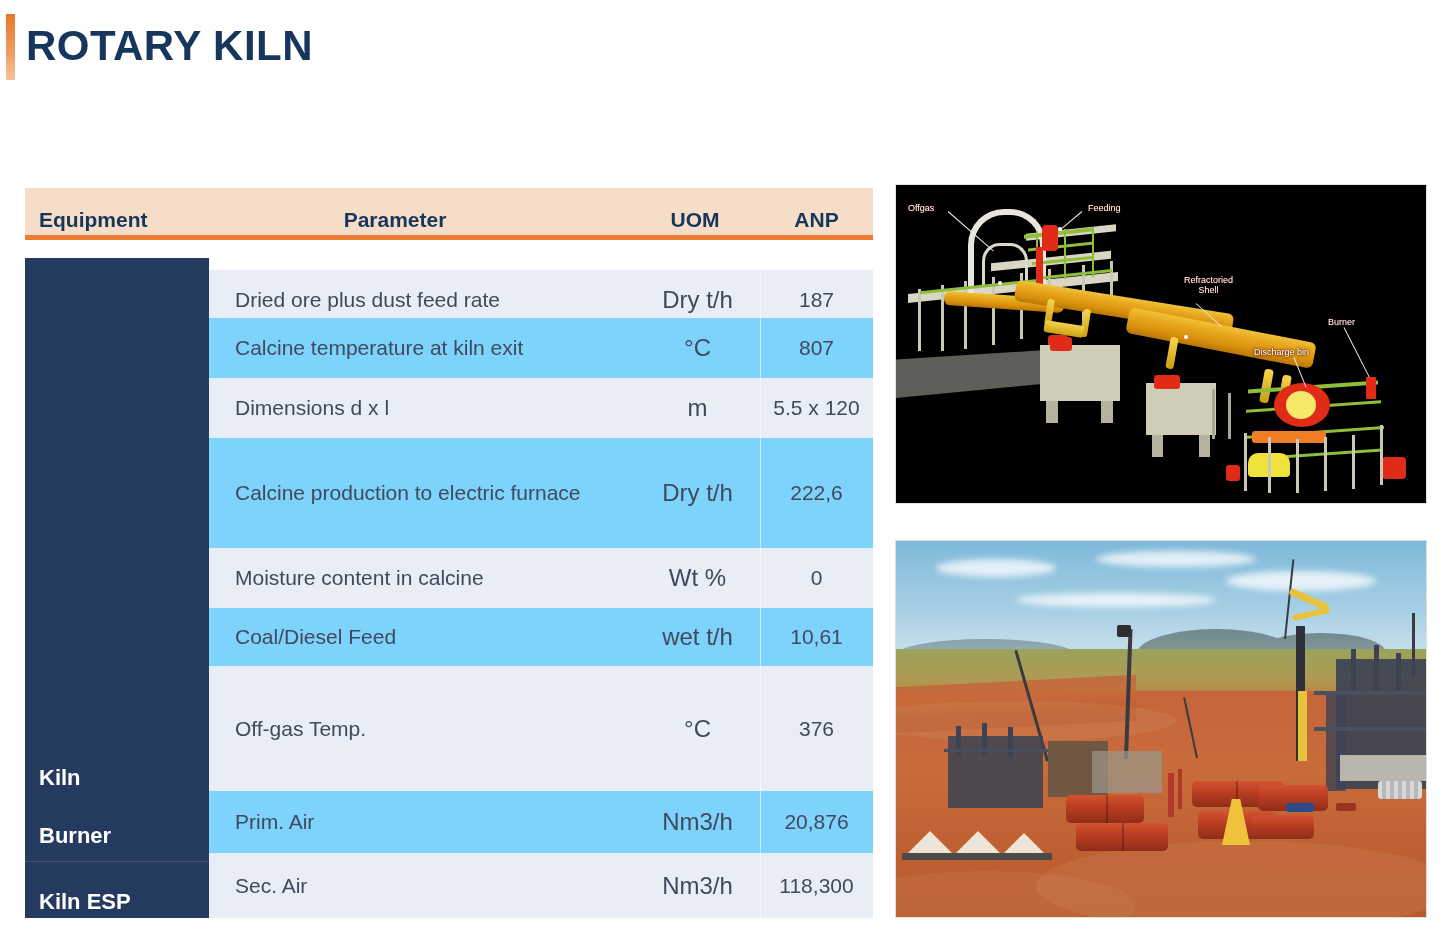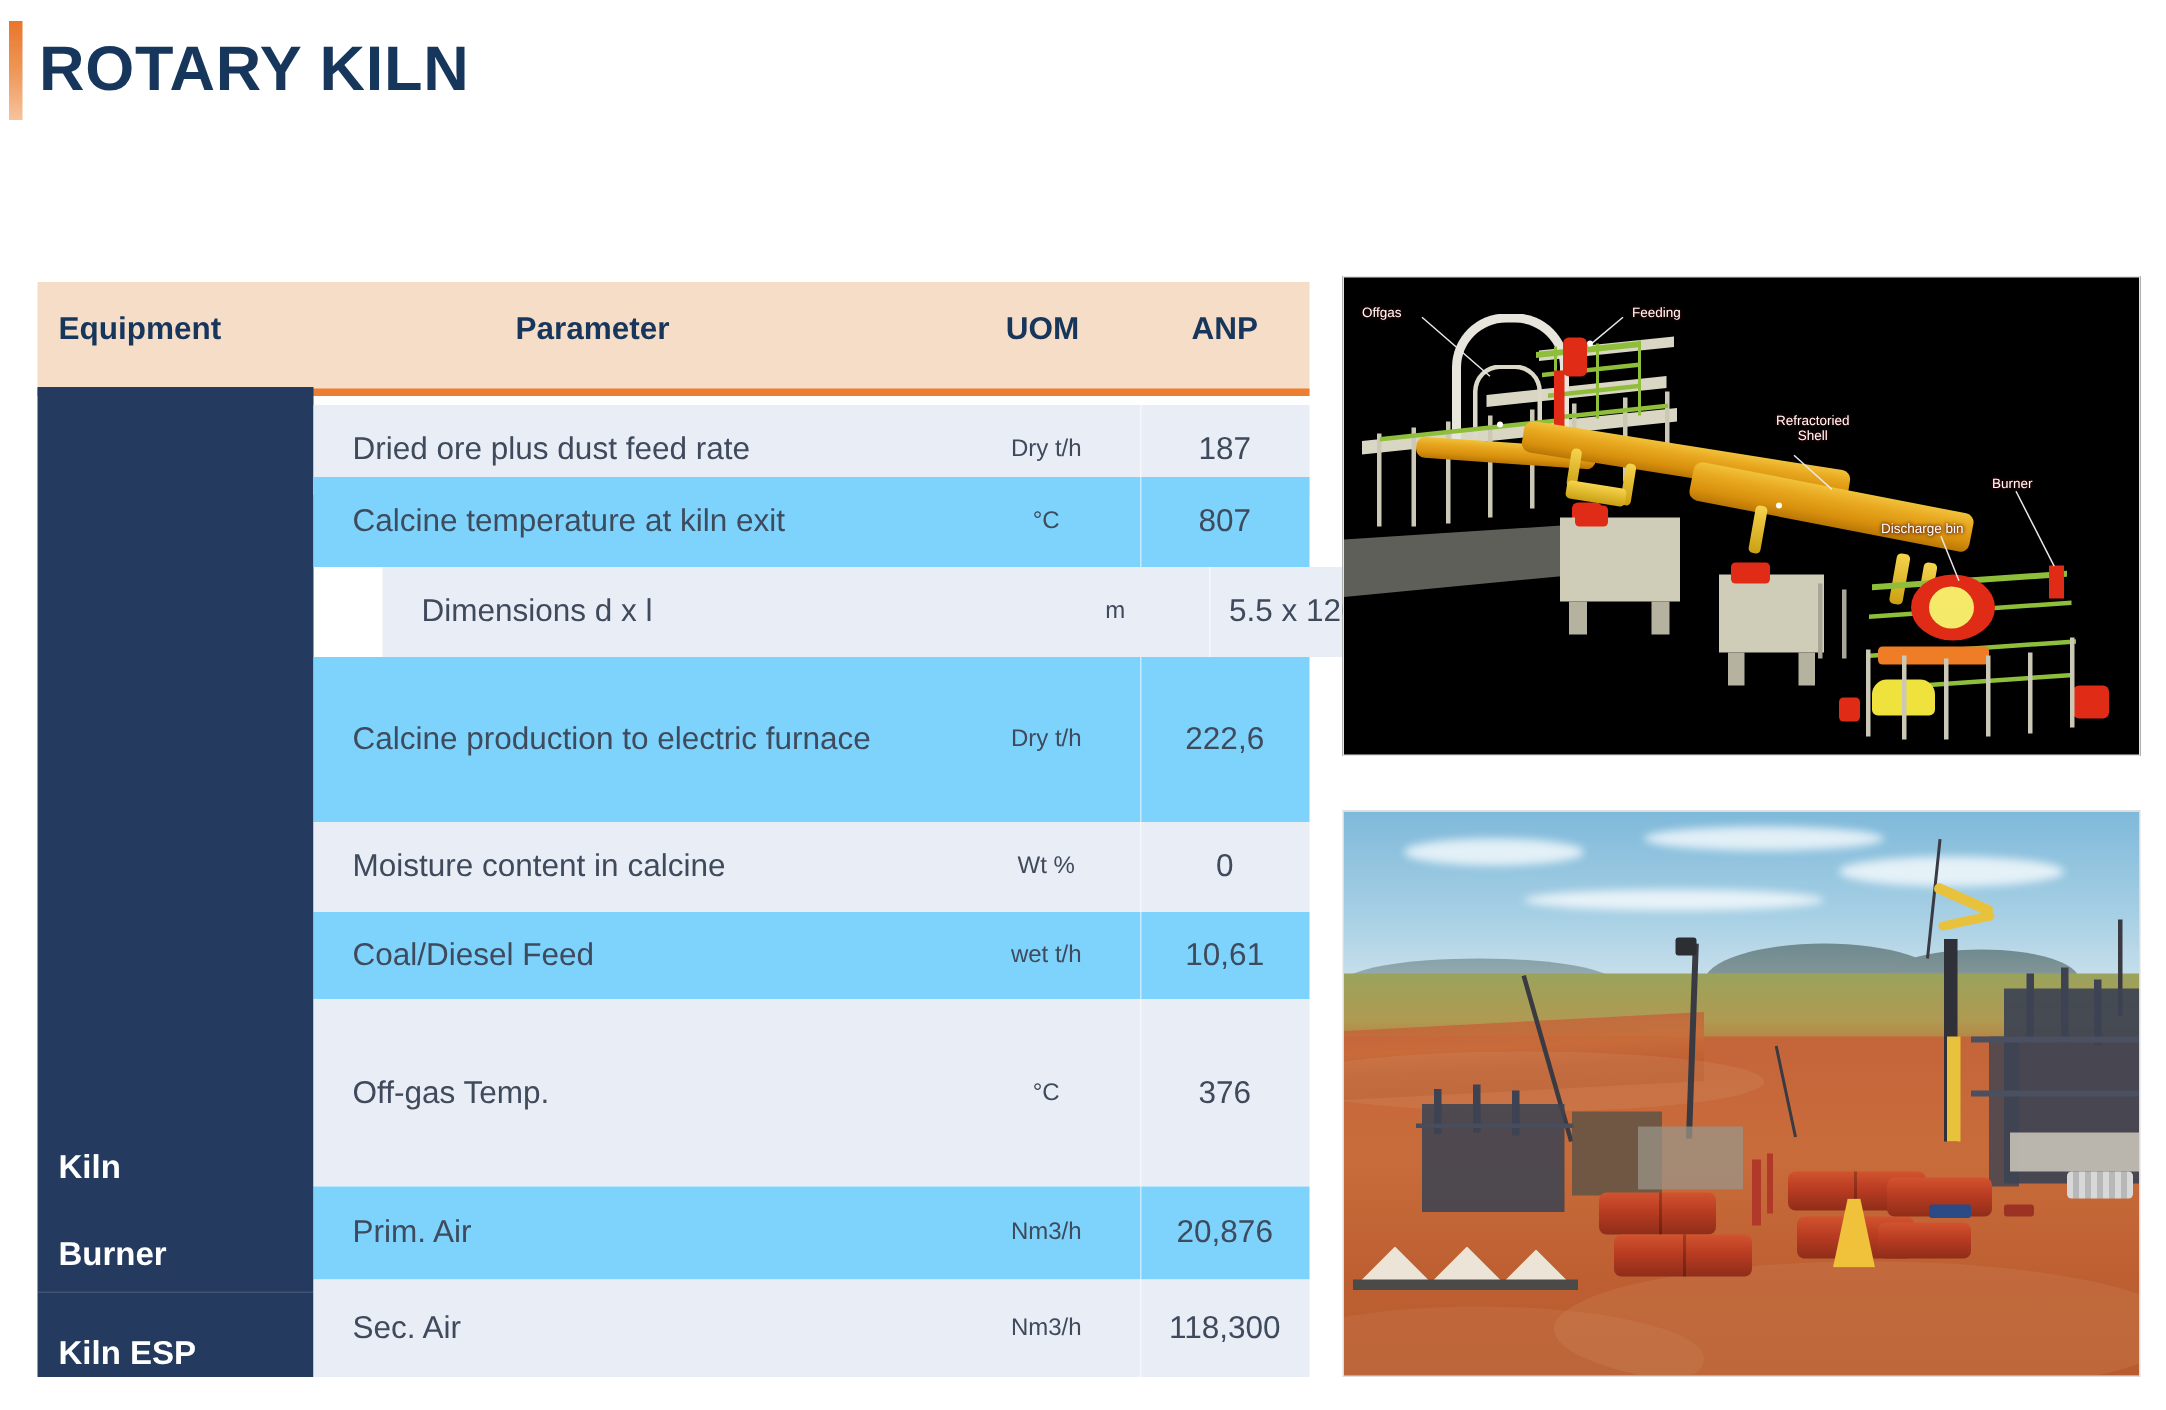--- a/index.html
+++ b/index.html
@@ -36,21 +36,21 @@
   
   #spec-table {
     position: absolute;
     left: 25px; top: 188px;
     width: 848px;
     height: 730px;
   }
   #table-header {
     position: absolute;
     left: 0; top: 0;
-    width: 848px; height: 76px;
+    width: 848px; height: 52px;
     background: #f6ddc8;
     border-bottom: 5px solid #ed7d31;
     box-sizing: border-box;
   }
   .th {
     position: absolute;
     top: 20px;
     font-size: 21px;
     font-weight: bold;
     color: #16365c;
@@ -112,21 +112,21 @@
     width: 400px;
     font-size: 21px;
     color: #3f4a5c;
     white-space: nowrap;
   }
   .cell-uom {
     position: absolute;
     left: 426px;
     width: 125px;
     text-align: center;
-    font-size: 16px;
+    font-size: 24px;
     color: #3f4a5c;
     white-space: nowrap;
   }
   .cell-anp {
     position: absolute;
     left: 551px;
     width: 113px;
     text-align: center;
     font-size: 21px;
     color: #3f4a5c;
@@ -292,21 +292,21 @@
       <div class="cell-anp">187</div>
     </div>
 
     <div class="row dark" style="top:60px;height:60px;">
       <div class="col-sep"></div>
       <div class="cell-param">Calcine temperature at kiln exit</div>
       <div class="cell-uom">°C</div>
       <div class="cell-anp">807</div>
     </div>
 
-    <div class="row light" style="top:120px;height:60px;margin-left:46px;">
+    <div class="row light" style="top:120px;height:60px;">
       <div class="col-sep"></div>
       <div class="cell-param">Dimensions d x l</div>
       <div class="cell-uom">m</div>
       <div class="cell-anp">5.5 x 120</div>
     </div>
 
     <div class="row dark" style="top:180px;height:110px;">
       <div class="col-sep"></div>
       <div class="cell-param">Calcine production to electric furnace</div>
       <div class="cell-uom">Dry t/h</div>

